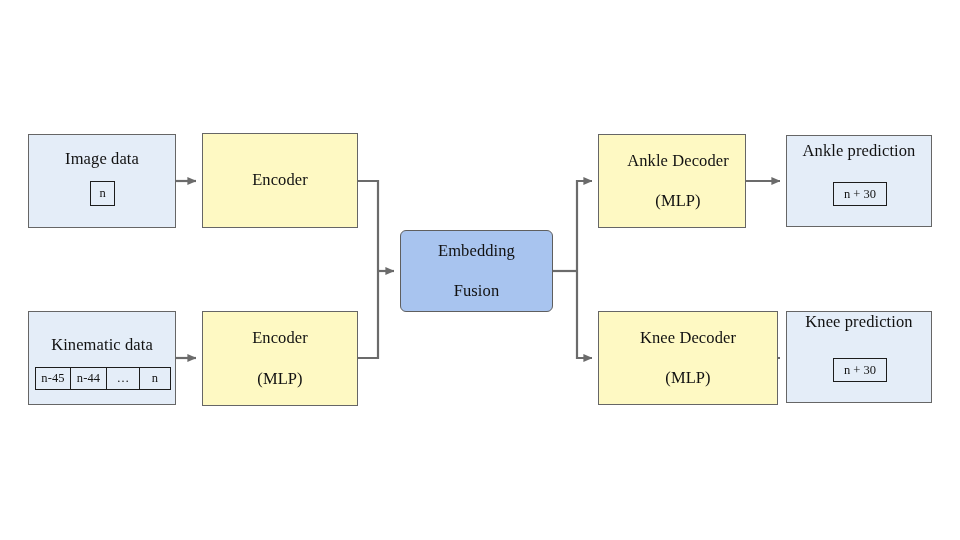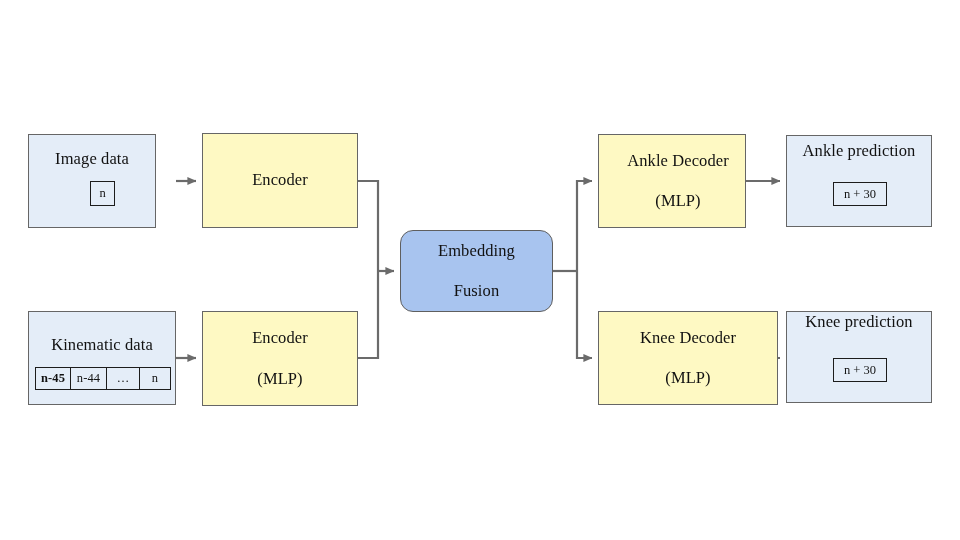--- a/index.html
+++ b/index.html
@@ -26,21 +26,21 @@
     justify-content: center;
   }
   .pale {
     background: #e4edf8;
   }
   .blue {
     background: #fef9c3;
   }
   .fusion {
     background: #a8c4ef;
-    border-radius: 13px;
+    border-radius: 6px;
     border: 1px solid #5f5f5f;
   }
   .node-title {
     font-size: 16.5px;
     line-height: 1.22;
     text-align: center;
     white-space: pre-line;
     letter-spacing: .1px;
   }
   
@@ -124,37 +124,37 @@
 
     <g>
       <path d="M746,181 L780,181" stroke="#6b6b6b" stroke-width="2.2" fill="none" marker-end="url(#ah)"></path>
     </g>
 
     <g>
       <path d="M746,358 L780,358" stroke="#6b6b6b" stroke-width="2.2" fill="none" marker-end="url(#ah)"></path>
     </g>
   </svg>
 
-  <div class="node pale" style="left:28px; top:134px; width:128px; height:94px; justify-content:flex-start; padding-top:14px;">
+  <div class="node pale" style="left:28px; top:134px; width:148px; height:94px; justify-content:flex-start; padding-top:14px;">
     <div class="node-title">Image data</div>
     <div class="single-cell" style="left:61px; top:46px; width:25px; height:25px;">
       <span>n</span>
     </div>
   </div>
 
   <div class="node blue" style="left:202px; top:133px; width:156px; height:95px;">
     <div class="node-title">
       <span class="title-line1">Encoder</span>
     </div>
   </div>
 
   <div class="node pale" style="left:28px; top:311px; width:148px; height:94px; justify-content:flex-start; padding-top:23px;">
     <div class="node-title">Kinematic data</div>
     <div class="inner-wrap" style="left:6px; top:55px; width:136px; height:23px;">
-      <div class="cell" style="width:36px;font-weight:bold;">
+      <div class="cell" style="width:36px;">
         <span>n-45</span>
       </div>
       <div class="cell" style="width:36px;">
         <span>n-44</span>
       </div>
       <div class="cell" style="width:33px;">
         <span>…</span>
       </div>
       <div class="cell" style="width:31px;">
         <span>n</span>

